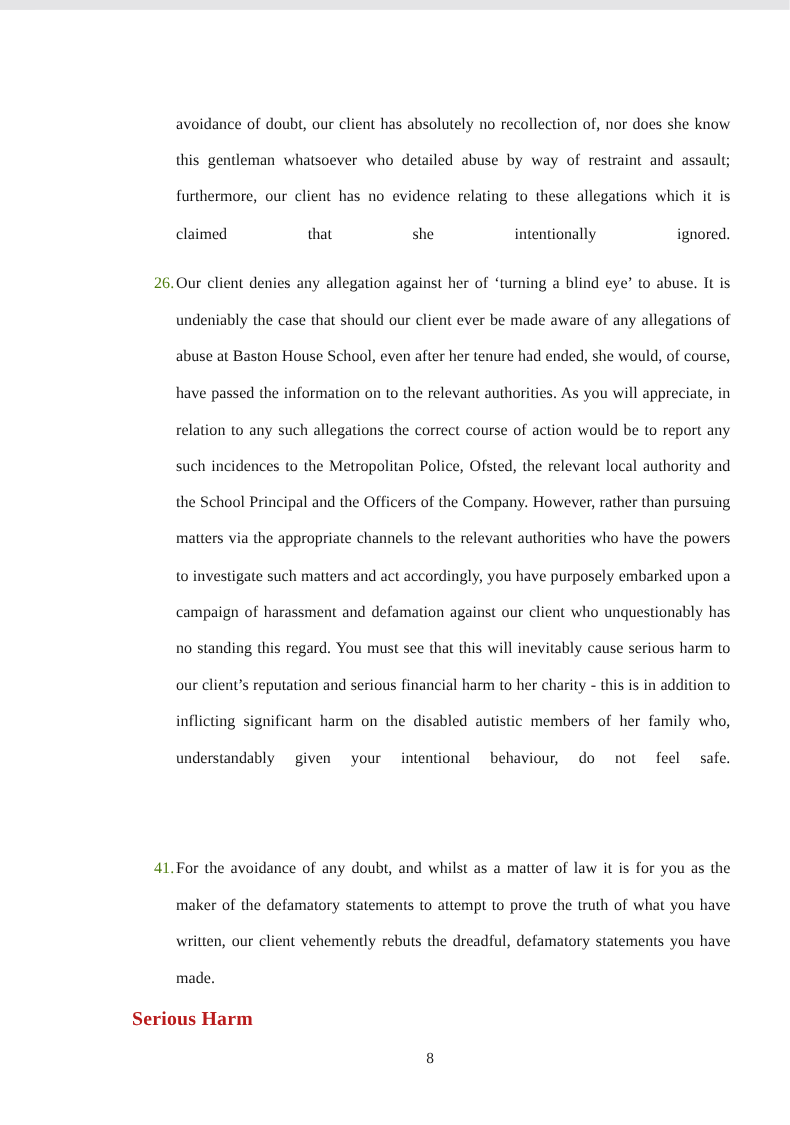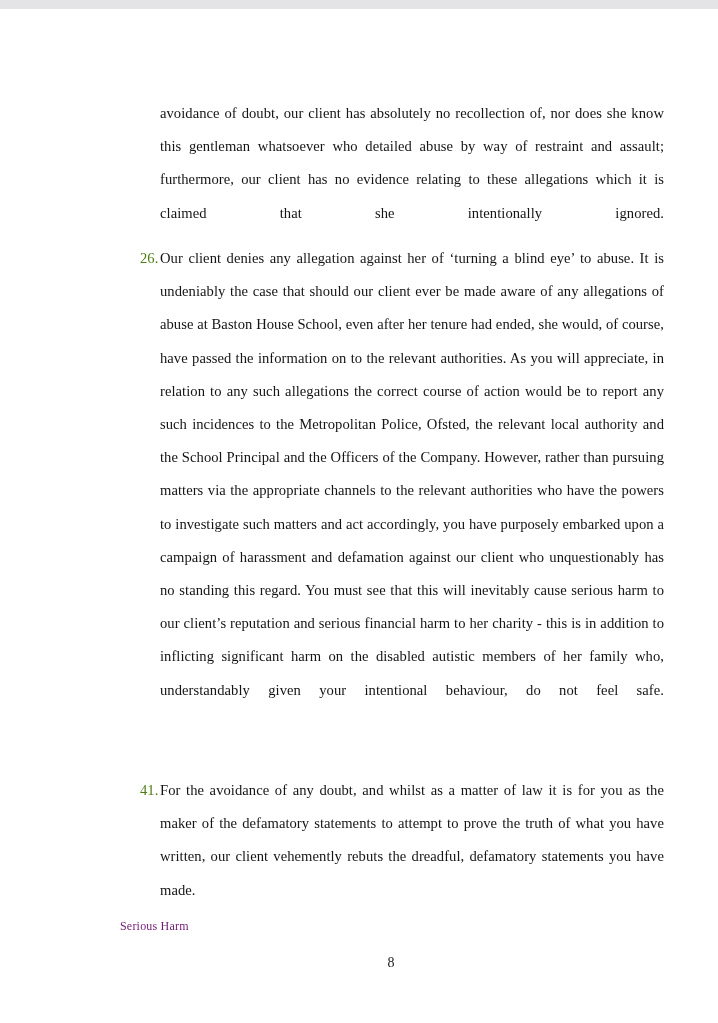--- a/index.html
+++ b/index.html
@@ -65,24 +65,24 @@
   }
   .para .body::after {
     content: "";
     display: inline-block;
     width: 100%;
     height: 0;
   }
   .heading {
     position: absolute;
     left: 88px;
-    font-weight: normal;
-    font-size: 12px;
+    font-weight: bold;
+    font-size: 18px;
     line-height: 20px;
-    color: #701a75;
+    color: #b91c1c;
     letter-spacing: 0.2px;
   }
   .page-number {
     position: absolute;
     left: 0;
     width: 718px;
     text-align: center;
     font-size: 14px;
     line-height: 20px;
     color: #1a1a1a;

